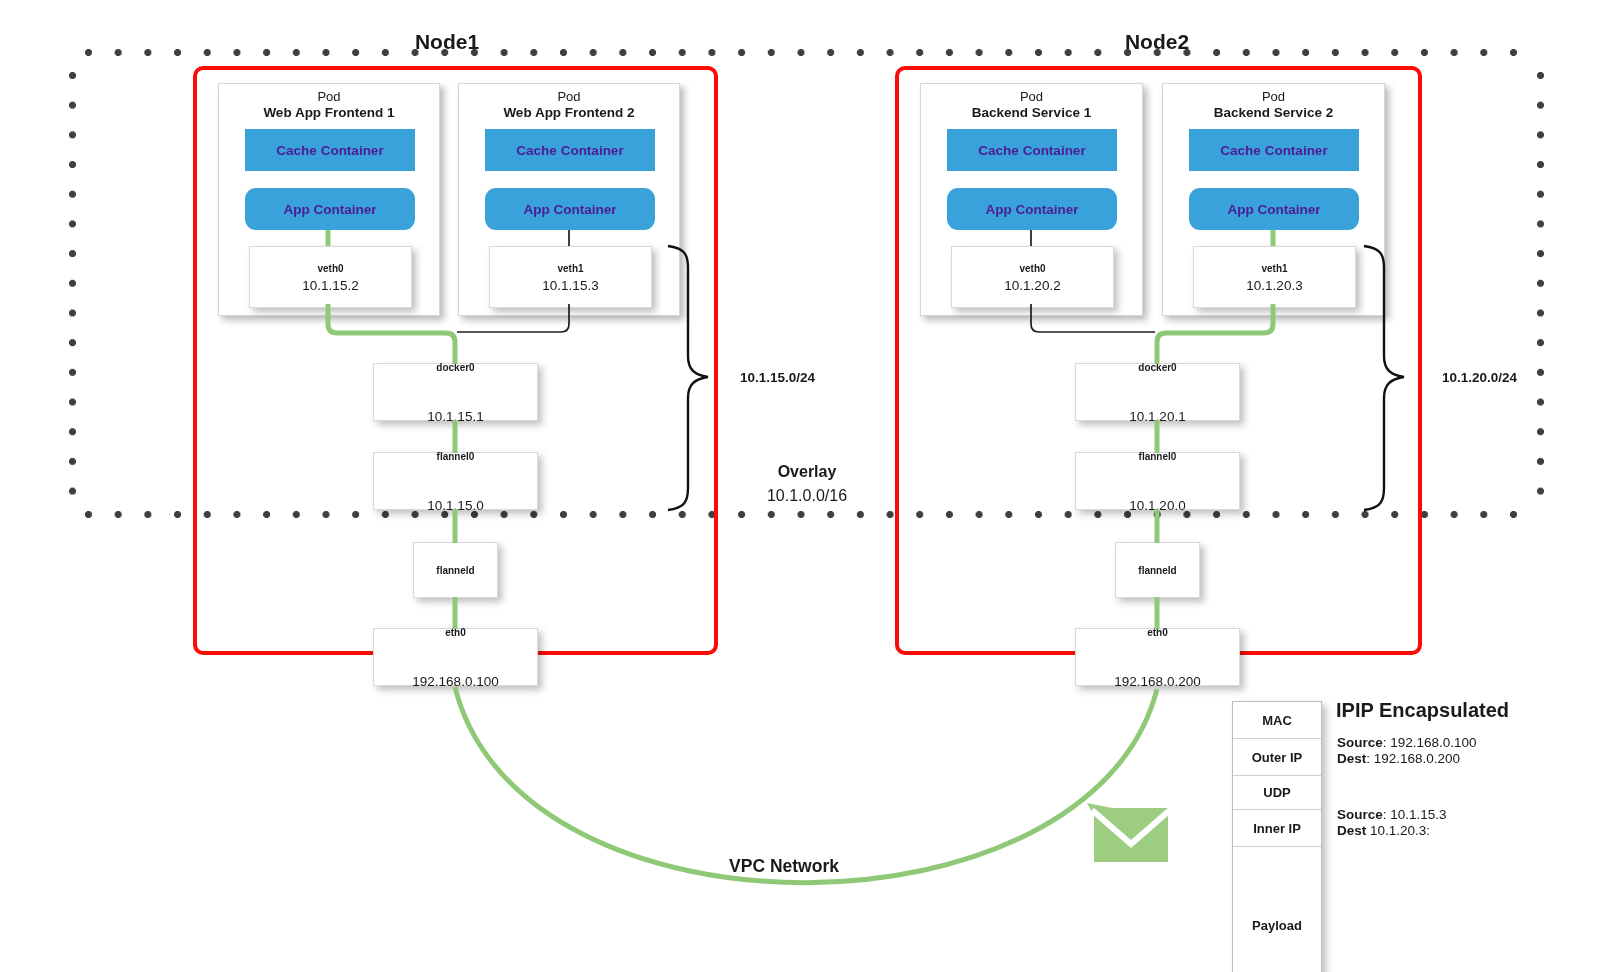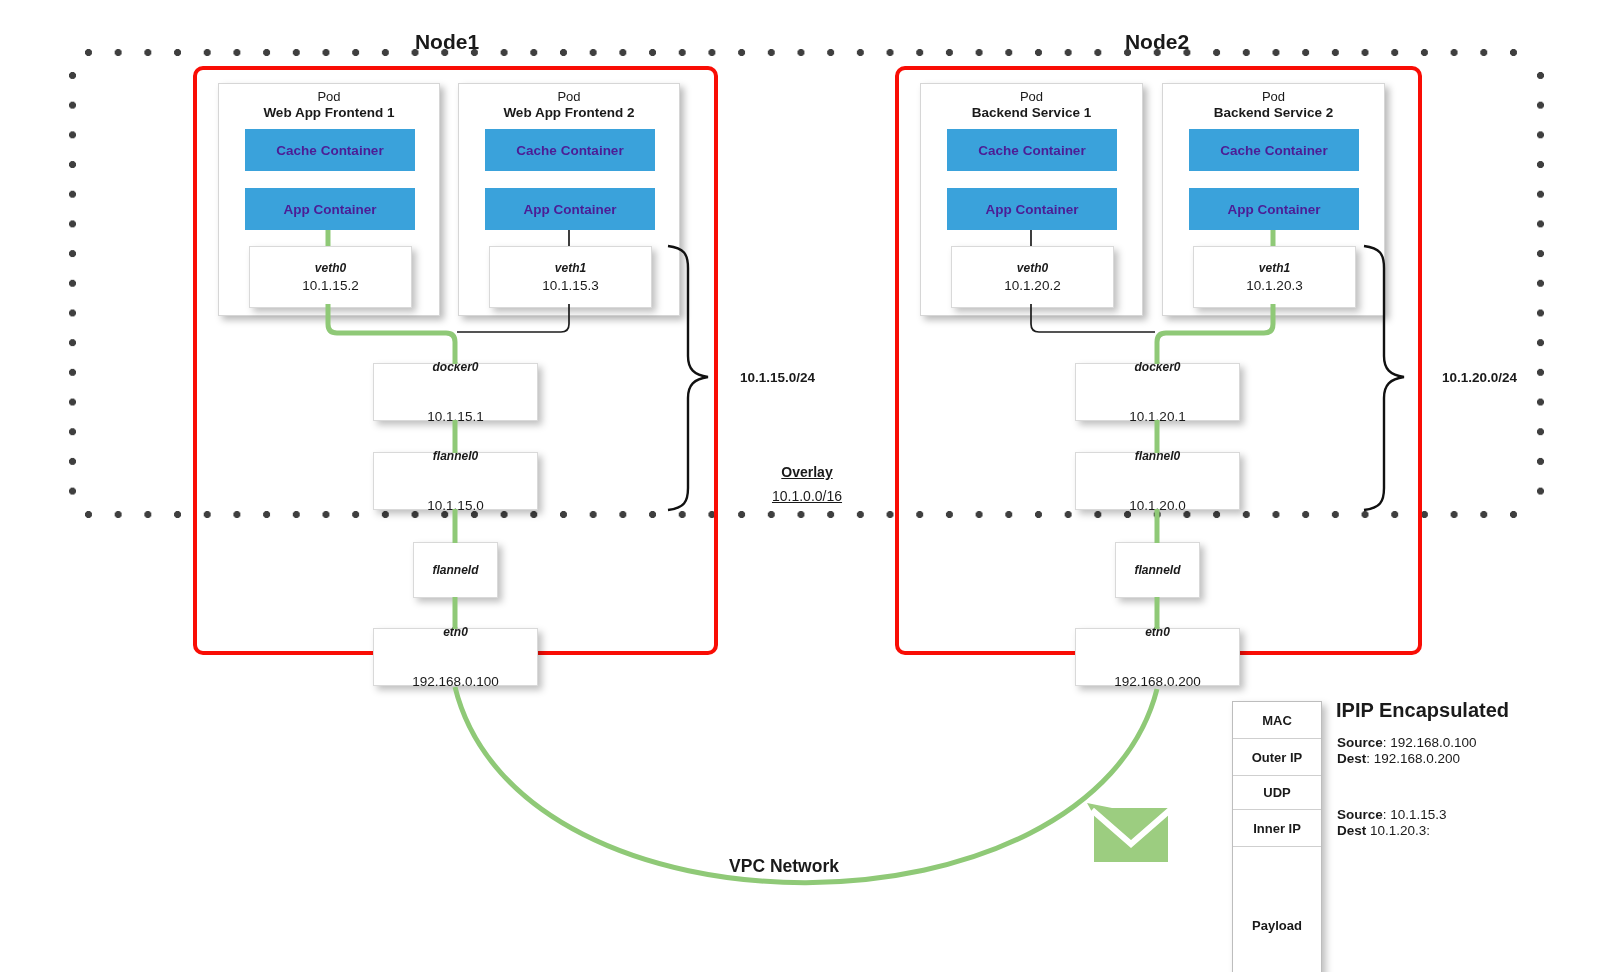--- a/index.html
+++ b/index.html
@@ -8,29 +8,29 @@
   
   .dots-h{height:7px;background-image:radial-gradient(circle at 3.5px 3.5px,#3f3f3f 3.3px,rgba(0,0,0,0) 3.8px);background-size:29.7px 7px;background-repeat:repeat-x;z-index:0;}
   .dots-v{width:7px;background-image:radial-gradient(circle at 3.5px 3.5px,#3f3f3f 3.3px,rgba(0,0,0,0) 3.8px);background-size:7px 29.7px;background-repeat:repeat-y;z-index:0;}
   
   .nodebox{border:4px solid #f90d05;border-radius:10px;z-index:1;background:transparent;}
   
   .pod{background:#fff;border:1px solid #d6d6d6;box-shadow:4px 4px 7px rgba(0,0,0,.28);z-index:2;}
   .pod-kind{position:absolute;left:0;right:0;top:5px;text-align:center;font-size:13px;}
   .pod-name{position:absolute;left:0;right:0;top:21px;text-align:center;font-size:13.5px;font-weight:bold;}
   .ctr{position:absolute;left:26px;width:170px;height:42px;background:#3aa2db;color:#4c1d95;font-weight:bold;font-size:13.5px;display:flex;align-items:center;justify-content:center;}
-  .ctr.c1{top:45px;} .ctr.c2{top:104px;}
+  .ctr.c1{top:45px;} .ctr.c2{top:104px;border-radius:11px;}
   .veth{position:absolute;left:30px;top:162px;width:161px;height:60px;background:#fff;border:1px solid #d9d9d9;box-shadow:4px 4px 7px rgba(0,0,0,.25);display:flex;flex-direction:column;align-items:center;justify-content:center;}
   .nbox{background:#fff;border:1px solid #d9d9d9;box-shadow:4px 4px 7px rgba(0,0,0,.25);display:flex;flex-direction:column;align-items:center;justify-content:center;z-index:2;gap:32px;}
-  .bname{font-weight:bold;font-size:12px;line-height:17px;font-style:italic;}
+  .bname{font-weight:bold;font-size:10px;line-height:17px;}
   .bip{font-size:13.5px;line-height:17px;}
   
   .title{font-size:21px;font-weight:bold;text-align:center;z-index:4;}
   .sublabel{font-size:13.5px;font-weight:bold;z-index:4;}
-  .overlay-label{text-align:center;font-size:14px;line-height:24px;z-index:4;text-decoration:underline;}
+  .overlay-label{text-align:center;font-size:16px;line-height:24px;z-index:4;}
   .overlay-label .l1{font-weight:bold;}
   .vpc-label{text-align:center;font-size:17.5px;font-weight:bold;z-index:4;}
   
   .packet-stack{background:#fff;border:1px solid #bdbdbd;box-shadow:4px 4px 7px rgba(0,0,0,.25);display:flex;flex-direction:column;z-index:2;}
   .pcell{border-bottom:1px solid #cfcfcf;display:flex;align-items:center;justify-content:center;font-weight:bold;font-size:13px;}
   .pcell.h36{height:36px;flex:none;} .pcell.h33{height:33px;flex:none;} .pcell.grow{flex:1;border-bottom:none;}
   .packet-title{font-size:20px;font-weight:bold;z-index:4;}
   .packet-line{font-size:13.5px;line-height:15.5px;z-index:4;}
   svg.layer{position:absolute;left:0;top:0;z-index:3;pointer-events:none;}
 </style>

